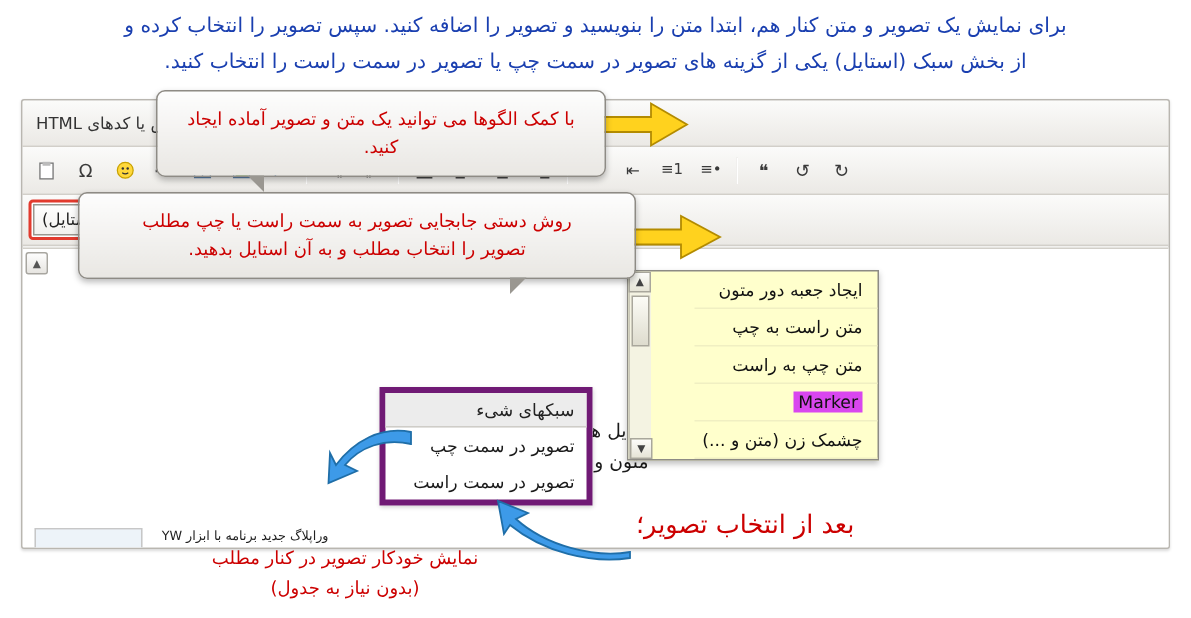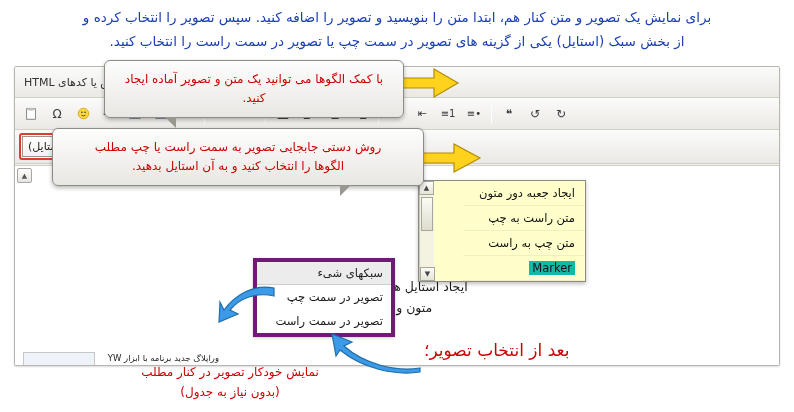--- a/index.html
+++ b/index.html
@@ -214,21 +214,21 @@
     cursor: pointer;
     white-space: nowrap;
     margin-left: 44px;
   }
   .style-dd .row.group {
     background: #f2f1cf;
     color: #333;
     cursor: default;
   }
   .style-dd .row.marker span {
-    background: #14b8a6;
+    background: #d946ef;
     padding: 0 3px;
   }
   .style-dd .sb {
     position: absolute;
     right: auto; left: 0; top: 0;
     width: 15px; height: 100%;
     background: #f4f3e2;
     border-left: 1px solid #c9c7b8;
   }
   .style-dd .sb .arrow {
@@ -528,20 +528,21 @@
       <div class="arrow">▲</div>
       <div class="thumbbar"></div>
       <div class="arrow bot">▼</div>
     </div>
     <div class="row">ایجاد جعبه دور متون</div>
     <div class="row">متن راست به چپ</div>
     <div class="row">متن چپ به راست</div>
     <div class="row marker">
       <span>Marker</span>
     </div>
+    <div class="row">چشمک زن (متن و ...)</div>
   </div>
 
   <div class="after-select">بعد از انتخاب تصویر؛</div>
 
   <svg class="yarrow" style="left:392px; top:66px;" width="70" height="36">
     <g>
       <path d="M2,12 L42,12 L42,3 L66,17 L42,31 L42,22 L2,22 Z" fill="#ffd21e" stroke="#b38b00" stroke-width="1.2"></path>
     </g>
   </svg>
   <svg class="yarrow" style="left:416px; top:72px;" width="130" height="30">
@@ -558,21 +559,21 @@
     <path d="M104,48 C80,52 48,44 28,26 L36,22 L16,14 L20,36 L24,30 C46,48 78,56 104,52 Z" fill="#3d9ae8" stroke="#1f6ea8" stroke-width="1.2"></path>
   </svg>
 
   <div class="callout" id="callout-templates">
     <span>با کمک الگوها می توانید یک متن و تصویر آماده ایجاد کنید.</span>
     <span class="tail"></span>
   </div>
 
   <div class="callout" id="callout-manual">
     <div>روش دستی جابجایی تصویر به سمت راست یا چپ مطلب</div>
-    <div>الگوها را انتخاب کنید و به آن استایل بدهید.</div>
+    <div>تصویر را انتخاب مطلب و به آن استایل بدهید.</div>
     <span class="tail"></span>
   </div>
 
   <div class="bottom-note">
     <div>نمایش خودکار تصویر در کنار مطلب</div>
     <div>(بدون نیاز به جدول)</div>
   </div>
 
 </div>
 

